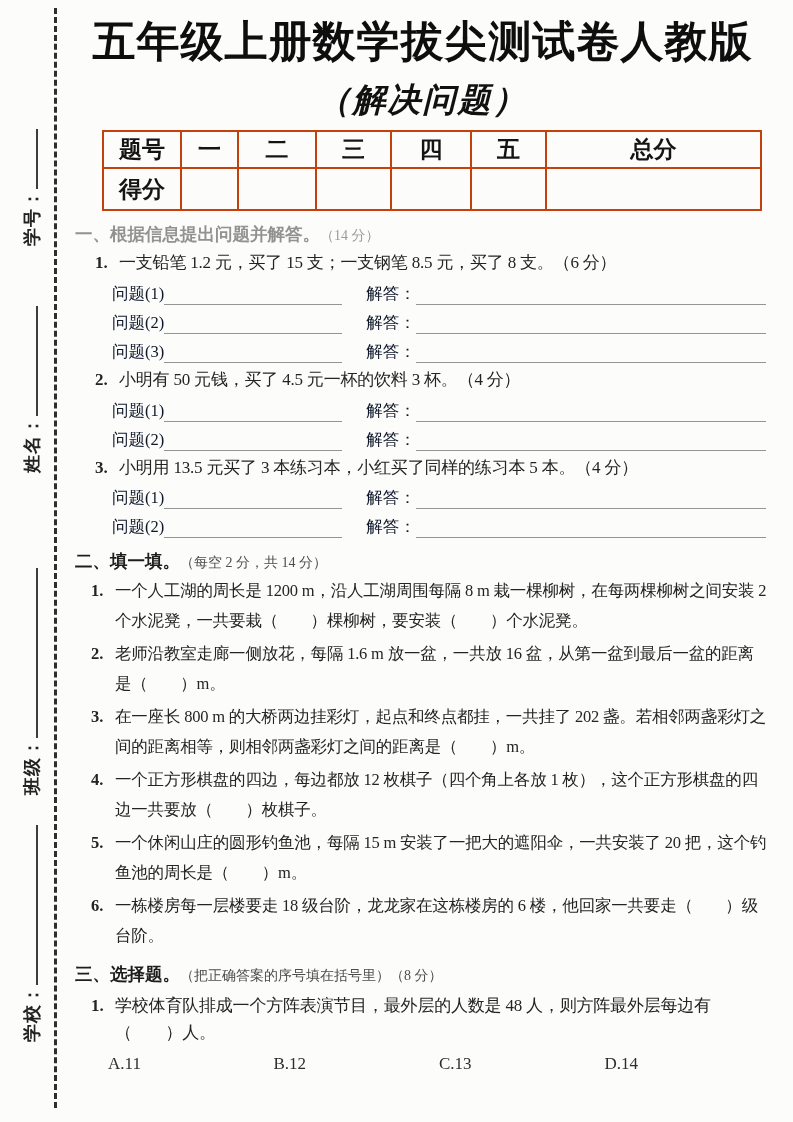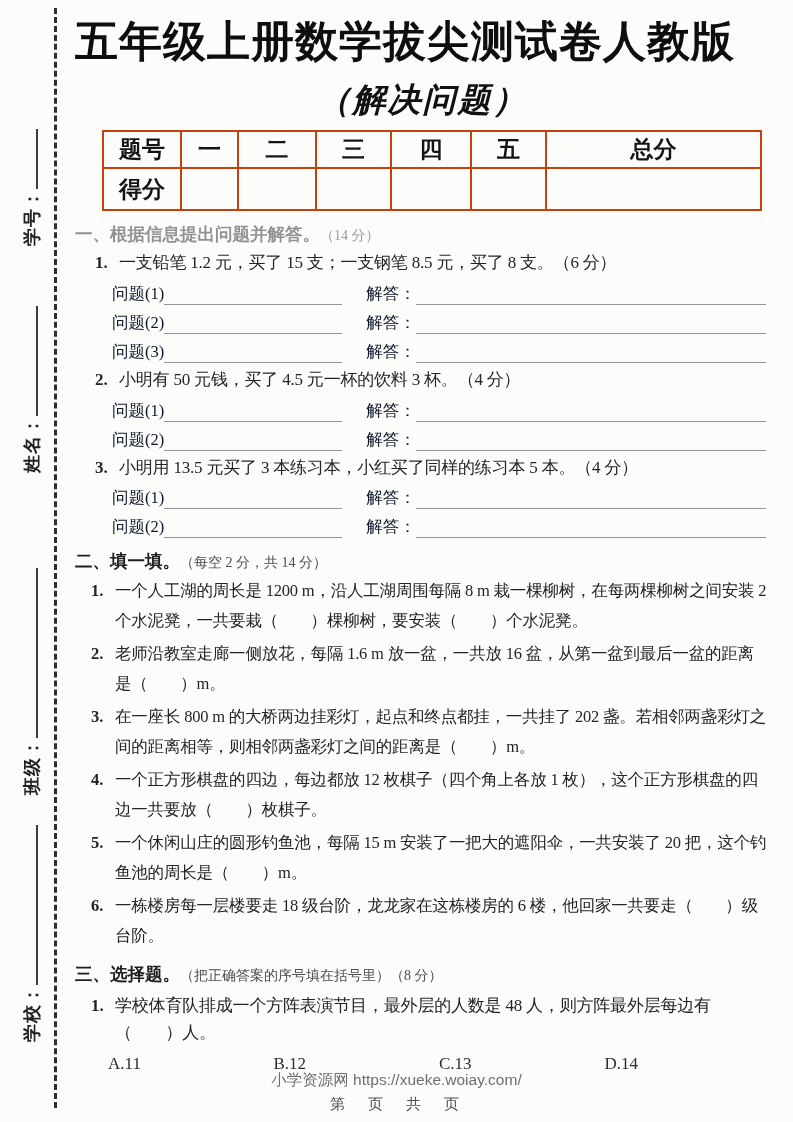--- a/index.html
+++ b/index.html
@@ -28,21 +28,21 @@
   .w160 { width:160px; } .w170 { width:170px; } .w110 { width:110px; } .w60 { width:60px; }
   .gap { display:inline-block; height:2px; }
   .g30 { width:30px; } .g95 { width:95px; } .g60 { width:60px; }
 
   
   .content { position:absolute; left:75px; top:18px; width:695px; }
 
   .title {
     font-family:"Liberation Sans", sans-serif;
     font-size:43px; font-weight:bold; color:#0e0e0e;
-    text-align:left; letter-spacing:1px; line-height:1.1;
+    text-align:center; letter-spacing:1px; line-height:1.1;
   }
   .subtitle {
     font-family:"Liberation Sans", sans-serif;
     font-size:33px; font-weight:bold; color:#111;
     text-align:center; margin-top:13px; letter-spacing:2px;font-style:italic;
   }
   .exam-info {
     font-family:"Liberation Sans", sans-serif;
     font-size:19px; font-weight:bold; color:#161616;
     text-align:right; margin-top:20px; padding-right:12px;
@@ -234,18 +234,14 @@
     </div>
     <div class="options">
       <span class="opt">A.11</span>
       <span class="opt">B.12</span>
       <span class="opt">C.13</span>
       <span class="opt">D.14</span>
     </div>
 
   </div>
 
-  <div class="footer">
-    <div class="site">小学资源网 https://xueke.woiay.com/</div>
-    <div class="page-no">第　页　共　页</div>
-  </div>
 
 </div>
 
 </body></html>

